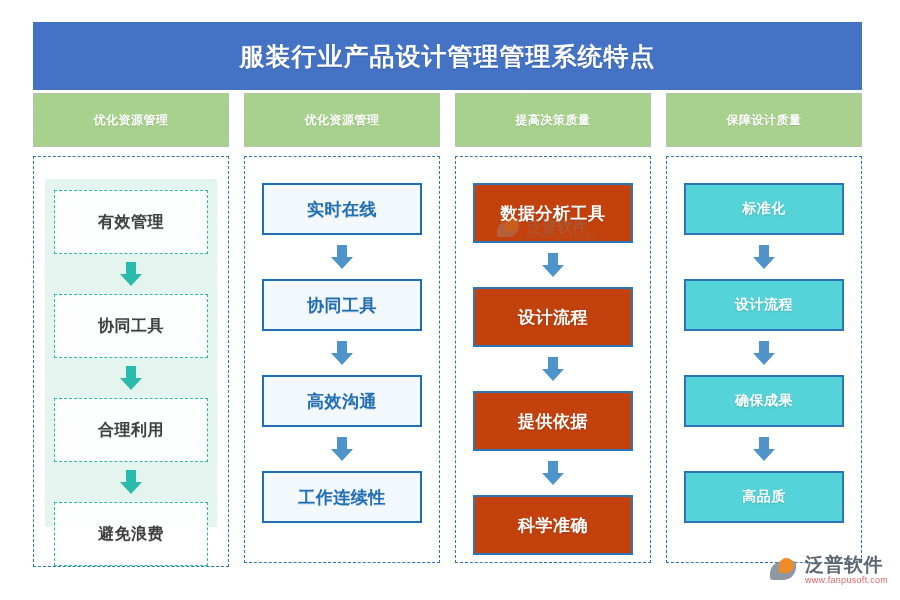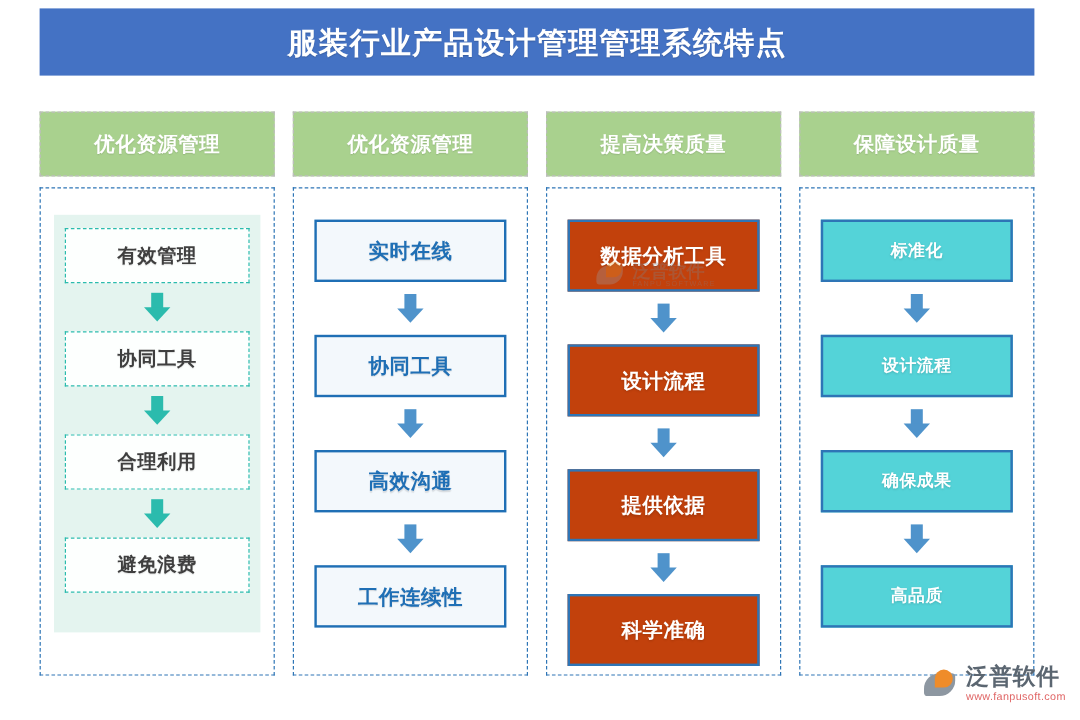--- a/index.html
+++ b/index.html
@@ -12,23 +12,23 @@
     height: 600px;
     position: relative;
     overflow: hidden;
     font-family: "Liberation Sans", "DejaVu Sans", sans-serif;
   }
 
   
   #title-banner {
     position: absolute;
     left: 33px;
-    top: 7px;
+    top: 22px;
     width: 829px;
-    height: 56px;
+    height: 68px;
     background: #4472c4;
     display: flex;
     align-items: center;
     justify-content: center;
   }
   #title-banner .title-text {
     color: #ffffff;
     font-size: 25px;
     font-weight: bold;
     letter-spacing: 1px;
@@ -58,21 +58,21 @@
     background: #a9d18e;
     border: 1px dashed #bdbdbd;
     box-sizing: border-box;
     display: flex;
     align-items: center;
     justify-content: center;
     flex: none;
   }
   .col-header .hdr-text {
     color: #ffffff;
-    font-size: 17px;
+    font-size: 12px;
     font-weight: bold;
     text-shadow: 0 1px 1px rgba(0,0,0,0.12);
     letter-spacing: 0.5px;
   }
 
   
   .col-body {
     margin-top: 9px;
     flex: 1;
     border: 1px dashed #2e75b6;
@@ -101,21 +101,21 @@
     display: flex;
     flex-direction: column;
     align-items: center;
     padding-top: 26px;
     box-sizing: border-box;
   }
   .flow.flow-c1 { padding-top: 33px; }
 
   .node {
     width: 154px;
-    height: 46px;
+    height: 64px;
     box-sizing: border-box;
     display: flex;
     align-items: center;
     justify-content: center;
     text-align: center;
   }
   .node .node-text {
     font-size: 16px;
     font-weight: bold;
     letter-spacing: 0.5px;

